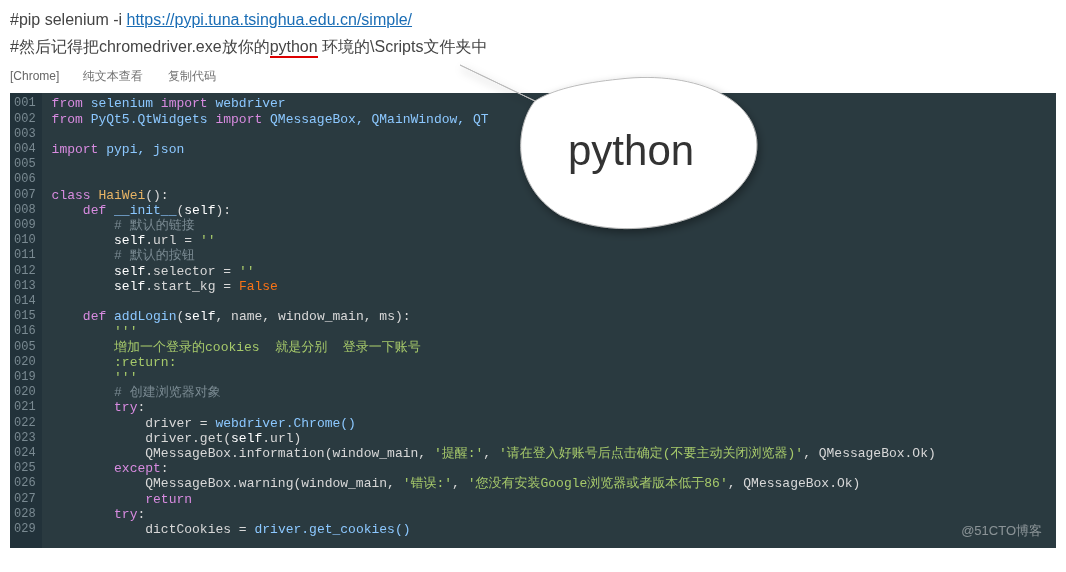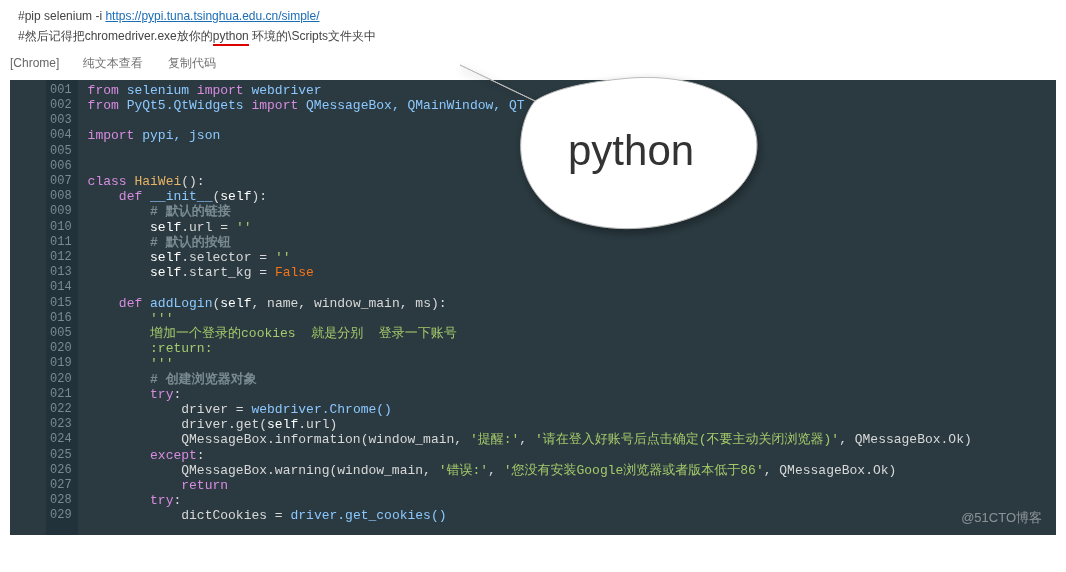--- a/index.html
+++ b/index.html
@@ -8,22 +8,22 @@
     width: 1066px;
     height: 572px;
     background: #ffffff;
     font-family: "Microsoft YaHei", "SimSun", Arial, sans-serif;
     font-size: 14px;
     color: #333;
     overflow: hidden;
     position: relative;
   }
   .top-text {
-    padding: 6px 10px 2px 18px;
-    font-size: 12px;
+    padding: 6px 10px 2px 10px;
+    font-size: 16px;
     line-height: 1.7;
     color: #444;
   }
   .top-text a {
     color: #1a6db5;
     text-decoration: underline;
   }
   .underline-red {
     border-bottom: 2px solid #d00;
     padding-bottom: 1px;
@@ -45,42 +45,41 @@
     height: 455px;
     overflow: hidden;
   }
   .code-block {
     display: flex;
     font-family: Consolas, "Courier New", monospace;
     font-size: 13px;
     line-height: 15.2px;
     background: #2a3a40;
     height: 100%;
-    padding-left: 36px;
   }
   .gutter {
     background: #22323a;
     color: #7a8a92;
     text-align: right;
     padding: 3px 6px 4px 4px;
     user-select: none;
     font-size: 12px;
   }
   .gutter div { white-space: pre; }
   .code {
     padding: 3px 0 4px 10px;
     white-space: pre;
     color: #d8d8d8;
   }
   .kw  { color: #d88be0; }      
   .fn  { color: #8cc8ff; }      
   .bi  { color: #ffffff; margin-top: 12px; }      
   .op  { color: #d8d8d8; }      
   .str { color: #a6c96a; }      
-  .cm  { color: #7a8a92; font-weight: bold; }      
+  .cm  { color: #7a8a92; }      
   .cls { color: #e8b465; }      
   .cnst{ color: #f97316; }      
 
   .callout {
     position: absolute;
     left: 460px;
     top: 65px;
     width: 305px;
     height: 165px;
     pointer-events: none;

